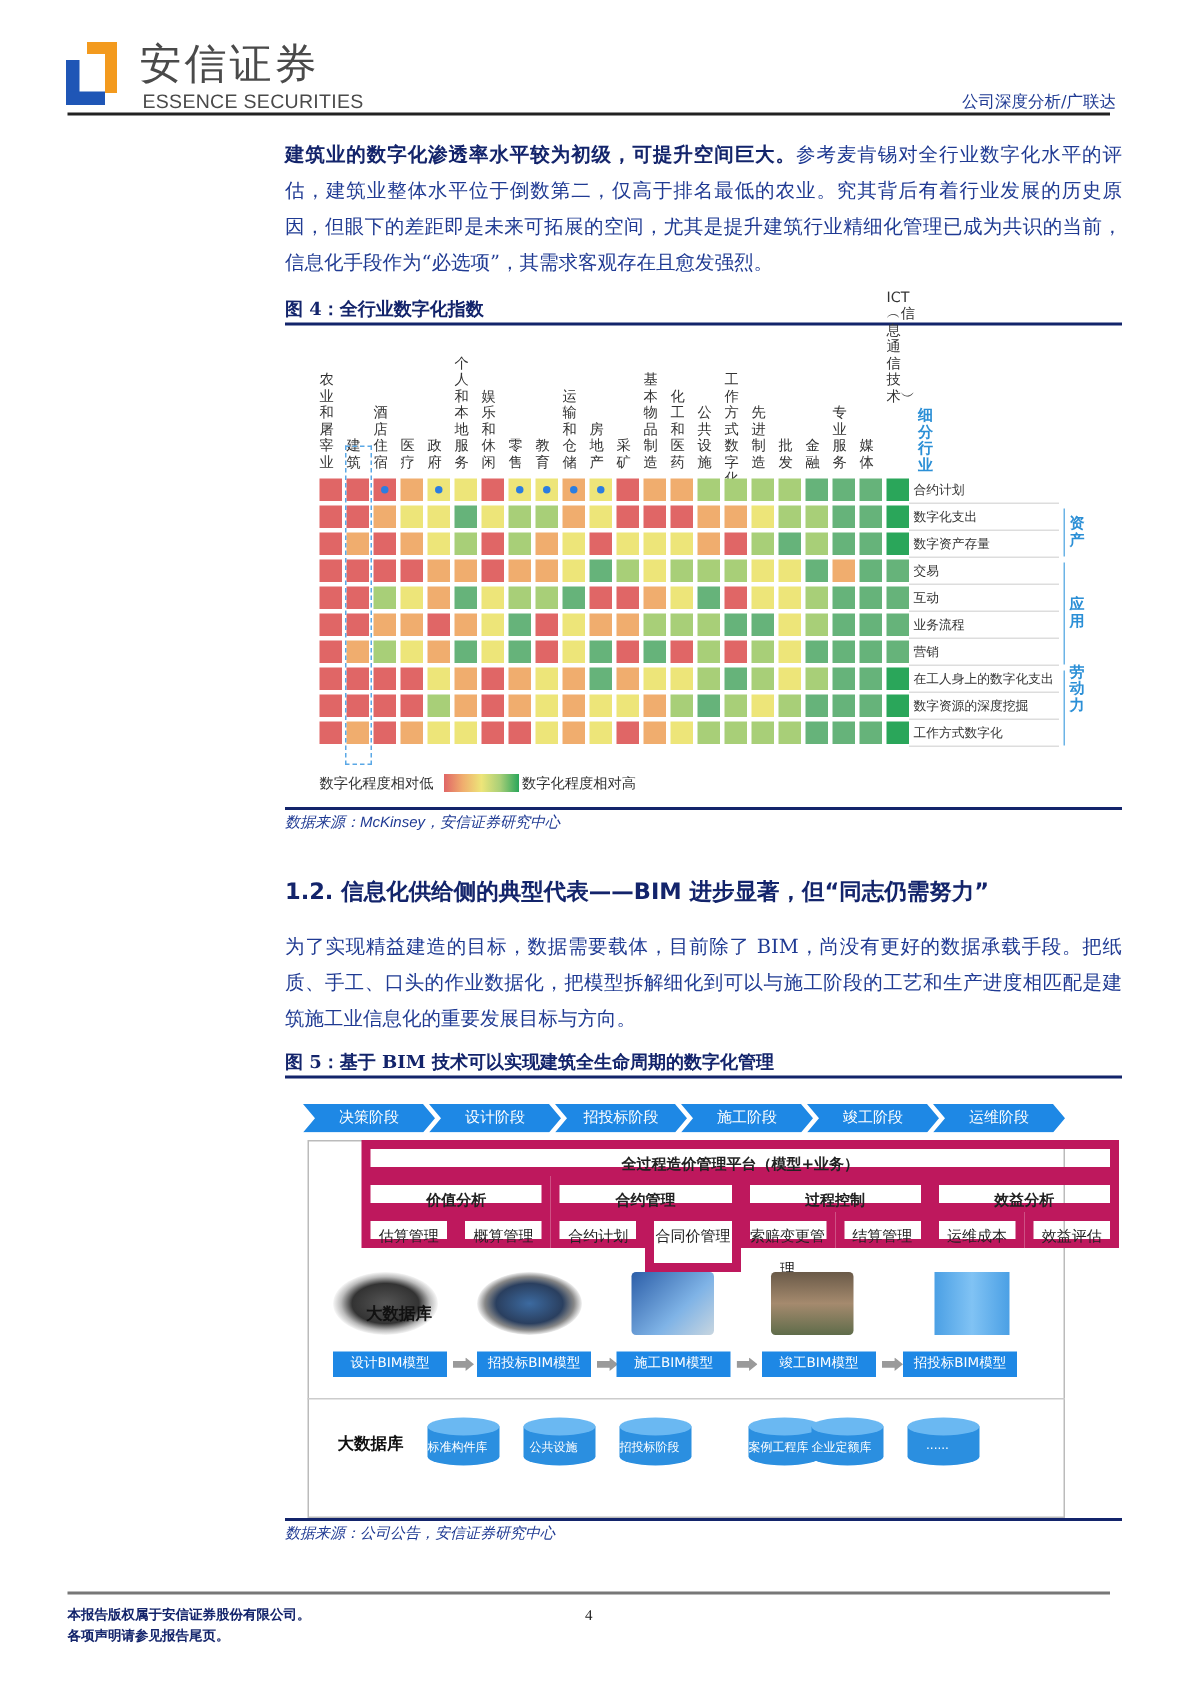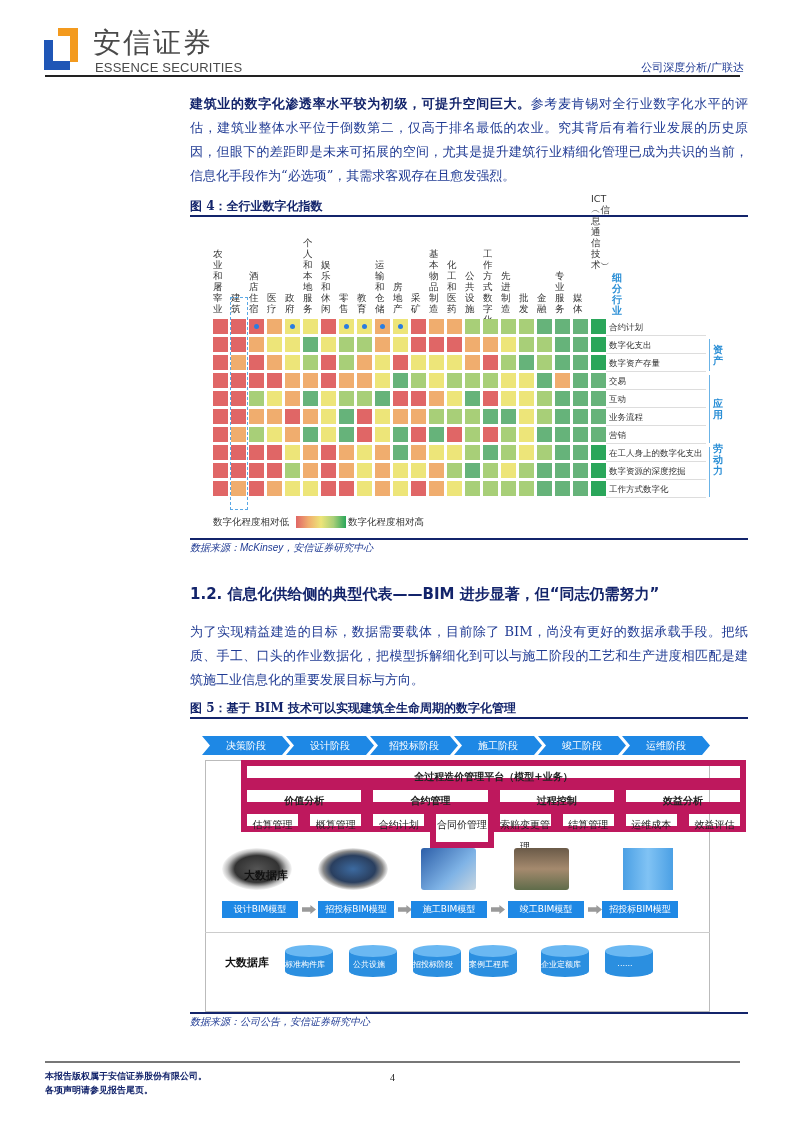--- a/index.html
+++ b/index.html
@@ -419,21 +419,21 @@
     <div class="db" style="left: 349px;">
       <div class="body"></div>
       <div class="top"></div>
       <div class="lbl">公共设施</div>
     </div>
     <div class="db" style="left: 413px;">
       <div class="body"></div>
       <div class="top"></div>
       <div class="lbl">招投标阶段</div>
     </div>
-    <div class="db" style="left: 469px;">
+    <div class="db" style="left: 499px;">
       <div class="body"></div>
       <div class="top"></div>
       <div class="lbl">案例工程库</div>
     </div>
     <div class="db" style="left: 541px;">
       <div class="body"></div>
       <div class="top"></div>
       <div class="lbl">企业定额库</div>
     </div>
     <div class="db" style="left: 605px;">

